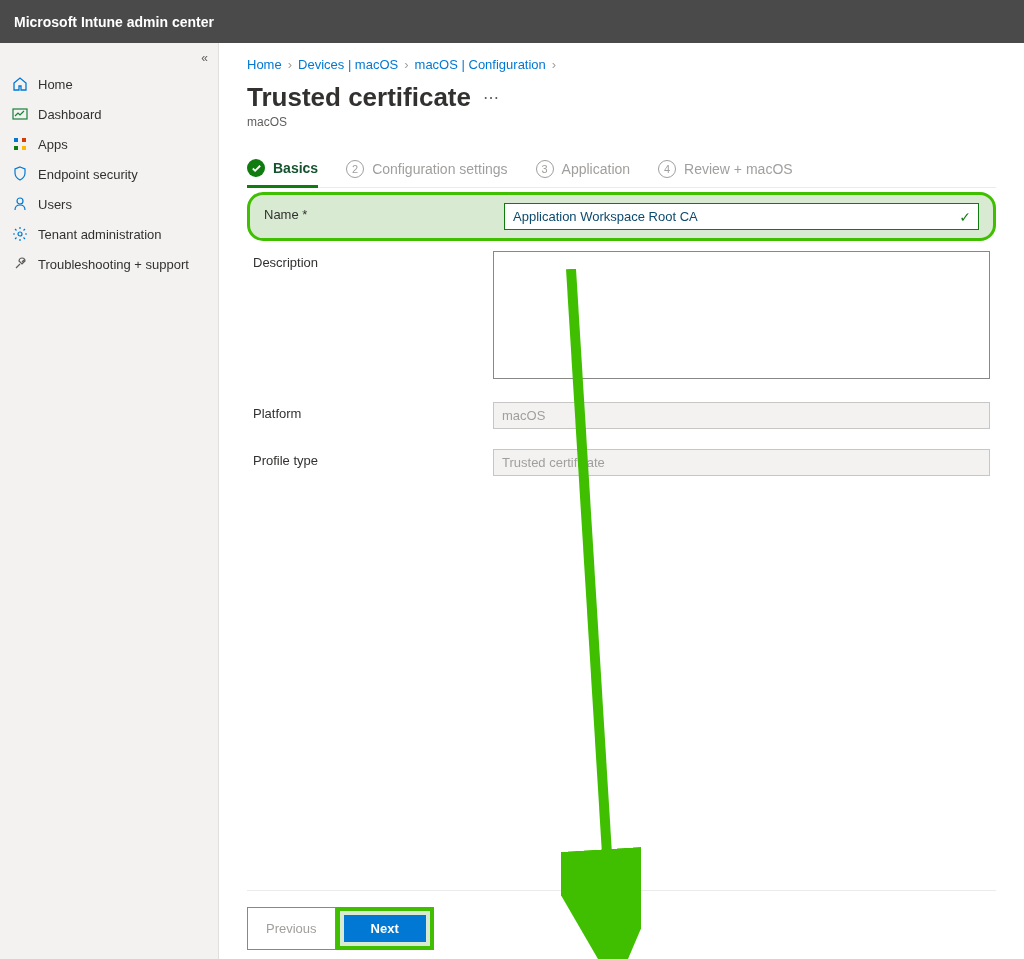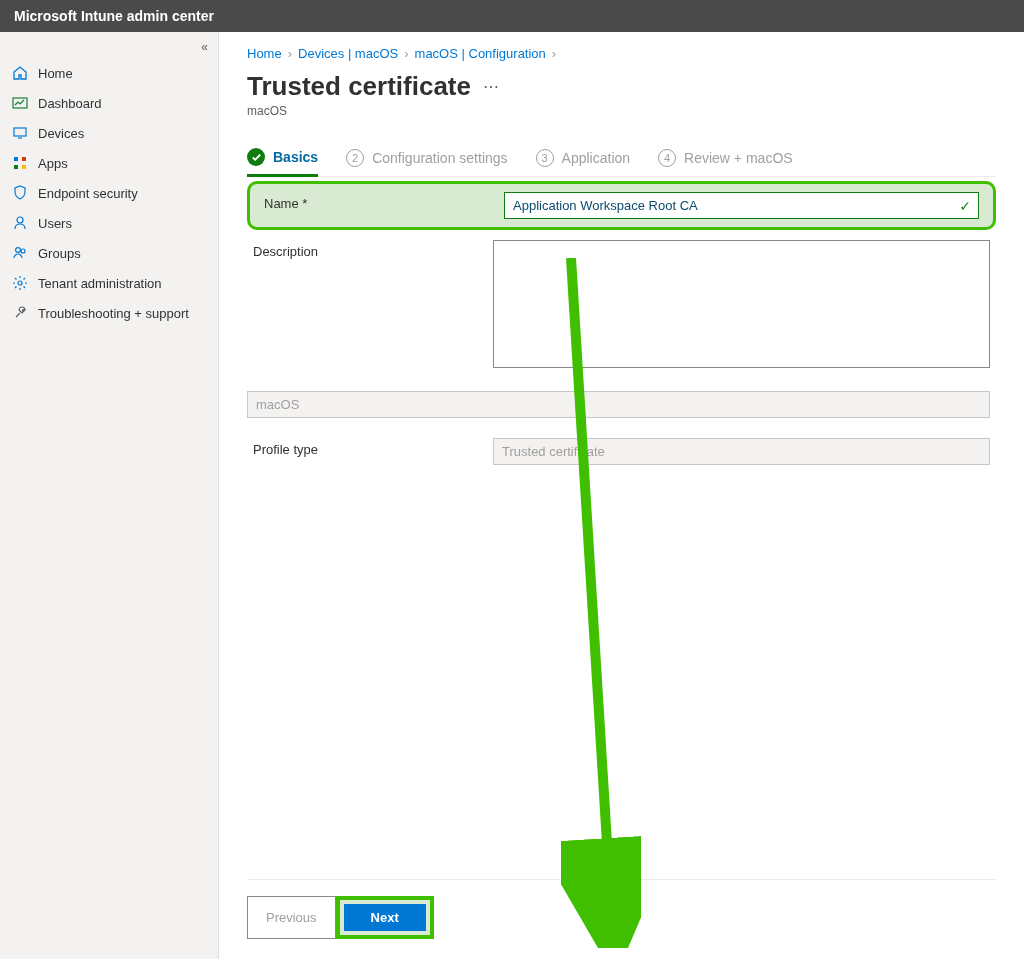--- a/index.html
+++ b/index.html
@@ -8,21 +8,21 @@
   font-size: 13px;
   color: #323130;
   background: #faf9f8;
   width: 1024px;
   height: 959px;
   overflow: hidden;
 }
 .topbar {
   background: #4a4a4a;
   color: #fff;
-  height: 32px;
+  height: 43px;
   display: flex;
   align-items: center;
   padding: 0 14px;
   font-size: 14px;
   font-weight: 600;
 }
 .layout {
   display: flex;
   height: calc(100% - 32px);
 }
@@ -82,42 +82,42 @@
   margin-bottom: 0;
 }
 .wiz-step {
   display: flex;
   align-items: center;
   gap: 8px;
   padding: 6px 0 8px 0;
   font-size: 14px;
   color: #a19f9d;
 }
-.wiz-step.active { color: #0369a1; font-weight:600; border-bottom: 3px solid #107c10; margin-bottom:-1px;align-items:center; }
+.wiz-step.active { color: #14532d; font-weight:600; border-bottom: 3px solid #107c10; margin-bottom:-1px;align-items:center; }
 .wiz-num {
   width: 18px; height: 18px; border:1px solid #a19f9d; border-radius:50%;
   display:flex; align-items:center; justify-content:center; font-size:11px;
 }
 .wiz-check {
   width:18px; height:18px; background:#107c10; border-radius:50%;
   display:flex; align-items:center; justify-content:center;
 }
 .form-area {
   flex: 1;
   overflow: auto;
 }
 .form-row {
   display: flex;
   align-items: flex-start;
   padding: 10px 0;
 }
 .form-row.highlight {
   background: #d9ead3;
   border: 3px solid #3fbf00;
-  border-radius: 10px;
+  border-radius: 16px;
   padding: 8px 8px;
   margin-top: 4px;
 }
 .form-label {
   width: 246px;
   font-size: 13px;
   color: #323130;
   padding-top: 4px;
   padding-left: 6px;
 }
@@ -207,29 +207,20 @@
           <svg width="16" height="16" viewBox="0 0 16 16">
             <rect x="1" y="3" width="14" height="10" fill="none" stroke="#188038" stroke-width="1.2"></rect>
             <path d="M3 10l3-3 2 2 4-4" fill="none" stroke="#188038" stroke-width="1.2"></path>
           </svg>
         </span>
       <span>Dashboard</span>
     </div>
     <div class="nav-item">
       <span class="nav-icon">
           <svg width="16" height="16" viewBox="0 0 16 16">
-            <rect x="2" y="3" width="12" height="8" fill="none" stroke="#0078d4" stroke-width="1.2"></rect>
-            <path d="M6 13h4" stroke="#0078d4" stroke-width="1.2"></path>
-          </svg>
-        </span>
-      <span>Devices</span>
-    </div>
-    <div class="nav-item">
-      <span class="nav-icon">
-          <svg width="16" height="16" viewBox="0 0 16 16">
             <rect x="2" y="2" width="4" height="4" fill="#0078d4"></rect>
             <rect x="10" y="2" width="4" height="4" fill="#d83b01"></rect>
             <rect x="2" y="10" width="4" height="4" fill="#107c10"></rect>
             <rect x="10" y="10" width="4" height="4" fill="#ffb900"></rect>
           </svg>
         </span>
       <span>Apps</span>
     </div>
     <div class="nav-item">
       <span class="nav-icon">
@@ -240,30 +231,20 @@
       <span>Endpoint security</span>
     </div>
     <div class="nav-item">
       <span class="nav-icon">
           <svg width="16" height="16" viewBox="0 0 16 16">
             <circle cx="8" cy="5" r="3" fill="none" stroke="#0078d4" stroke-width="1.2"></circle>
             <path d="M3 14c0-3 2-5 5-5s5 2 5 5" fill="none" stroke="#0078d4" stroke-width="1.2"></path>
           </svg>
         </span>
       <span>Users</span>
-    </div>
-    <div class="nav-item">
-      <span class="nav-icon">
-          <svg width="16" height="16" viewBox="0 0 16 16">
-            <circle cx="6" cy="5" r="2.4" fill="none" stroke="#0078d4" stroke-width="1.2"></circle>
-            <circle cx="11" cy="6" r="2" fill="none" stroke="#0078d4" stroke-width="1.2"></circle>
-            <path d="M2 13c0-2 2-4 4-4s4 2 4 4" fill="none" stroke="#0078d4" stroke-width="1.2"></path>
-          </svg>
-        </span>
-      <span>Groups</span>
     </div>
     <div class="nav-item">
       <span class="nav-icon">
           <svg width="16" height="16" viewBox="0 0 16 16">
             <circle cx="8" cy="8" r="2" fill="none" stroke="#0078d4" stroke-width="1.2"></circle>
             <path d="M8 1v2M8 13v2M1 8h2M13 8h2M3 3l1.5 1.5M11.5 11.5L13 13M13 3l-1.5 1.5M4.5 11.5L3 13" stroke="#0078d4" stroke-width="1.2"></path>
           </svg>
         </span>
       <span>Tenant administration</span>
     </div>
@@ -328,20 +309,21 @@
       </div>
 
       <div class="form-row">
         <div class="form-label">Description</div>
         <div class="form-field">
           <textarea class="textarea" style=""></textarea>
         </div>
       </div>
 
       <div class="form-row">
+        <div class="form-label">Platform</div>
         <div class="form-field">
           <input class="readonly-input" disabled="" value="macOS" style="">
         </div>
       </div>
 
       <div class="form-row">
         <div class="form-label">Profile type</div>
         <div class="form-field">
           <input class="readonly-input" disabled="" value="Trusted certificate" style="">
         </div>

